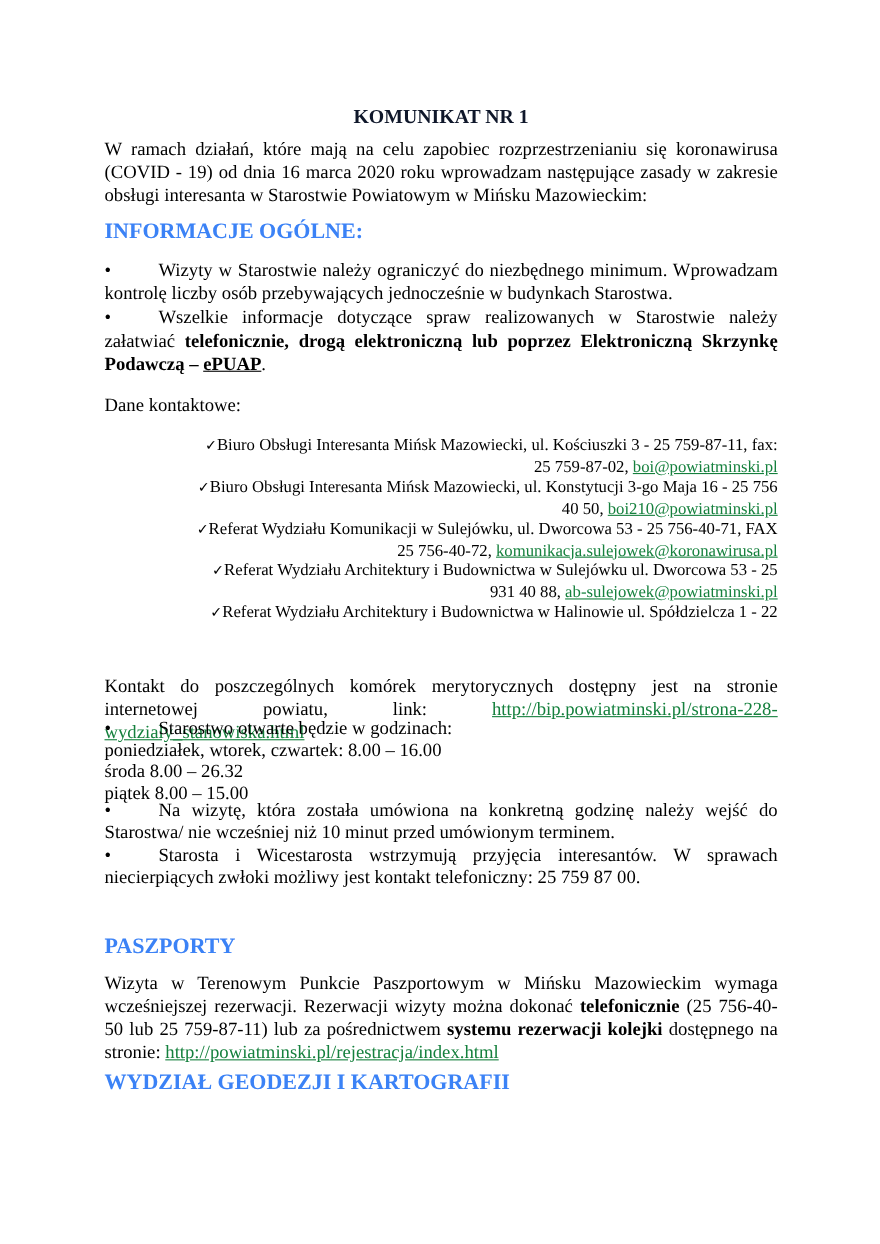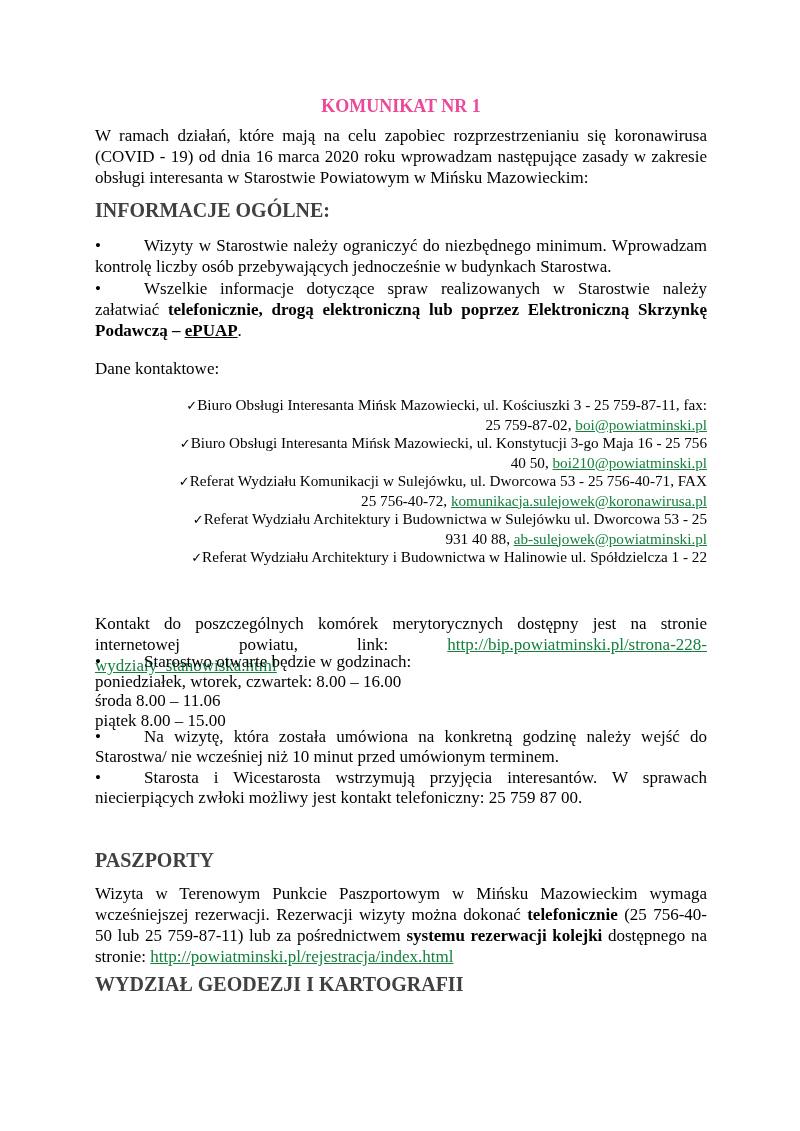--- a/index.html
+++ b/index.html
@@ -1,22 +1,22 @@
 <!DOCTYPE html>
 <html><head>
 <meta charset="utf-8">
 <style>
   html, body { margin: 0; padding: 0; background: #ffffff; }
   body { width: 800px; height: 1131px; position: relative; overflow: hidden;
          font-family: "Liberation Serif", serif; color: #000; }
   .page { position: absolute; left: 95px; top: 0; width: 612px; }
   .title { position: absolute; top: 96px; left: 0; width: 612px; text-align: center;
-           color: #ec4899; font-weight: bold; font-size: 18px; }
+           color: #0f172a; font-weight: bold; font-size: 18px; }
   .p { font-size: 17px; line-height: 21px; text-align: justify; margin: 0; }
-  .h { color: #404040; font-weight: bold; font-size: 20px; margin: 0; position: absolute; left: 0; }
+  .h { color: #3b82f6; font-weight: bold; font-size: 20px; margin: 0; position: absolute; left: 0; }
   .abs { position: absolute; left: 0; width: 612px; }
   .bullet { display: inline-block; width: 49px; }
   .check { display: inline-block; width: 49px; font-family: "DejaVu Sans", sans-serif; font-size: 13px; }
   .indent { padding-left: 8px; }
   a.link { color: #15803d; text-decoration: underline; }
   .u { text-decoration: underline; }
   b { font-weight: bold; }
   .contact { font-size: 15.2px; line-height: 18.5px; }
 </style>
 </head>
@@ -56,21 +56,21 @@
     <div>
       <div><span class="check">✓</span><span>Referat Wydziału Architektury i Budownictwa w Halinowie ul. Spółdzielcza 1 - 22</span></div>
     </div>
   </div>
 
   <p class="p abs" style="top:613px;"><span>Kontakt do poszczególnych komórek merytorycznych dostępny jest na stronie internetowej powiatu, link: </span><a class="link">http://bip.powiatminski.pl/strona-228-wydzialy_stanowiska.html</a></p>
 
   <div class="abs p" style="top:652px; line-height:19.5px;">
     <div><span class="bullet">•</span><span>Starostwo otwarte będzie w godzinach:</span></div>
     <div>poniedziałek, wtorek, czwartek: 8.00 – 16.00</div>
-    <div>środa 8.00 – 11.06</div>
+    <div>środa 8.00 – 26.32</div>
     <div>piątek 8.00 – 15.00</div>
   </div>
 
   <p class="p abs" style="top:727px; line-height:20px;"><span class="bullet">•</span><span>Na wizytę, która została umówiona na konkretną godzinę należy wejść do Starostwa/ nie wcześniej niż 10 minut przed umówionym terminem.</span></p>
 
   <p class="p abs" style="top:768px; line-height:20px;"><span class="bullet">•</span><span>Starosta i Wicestarosta wstrzymują przyjęcia interesantów. W sprawach niecierpiących zwłoki możliwy jest kontakt telefoniczny: 25 759 87 00.</span></p>
 
   <h2 class="h" style="top:849px;">PASZPORTY</h2>
 
   <p class="p abs" style="top:883px;"><span>Wizyta w Terenowym Punkcie Paszportowym w Mińsku Mazowieckim  wymaga wcześniejszej rezerwacji. Rezerwacji wizyty można dokonać </span><b>telefonicznie</b><span> (25 756-40-50 lub 25 759-87-11) lub za pośrednictwem </span><b>systemu rezerwacji kolejki</b><span> dostępnego na stronie: </span><a class="link">http://powiatminski.pl/rejestracja/index.html</a></p>

